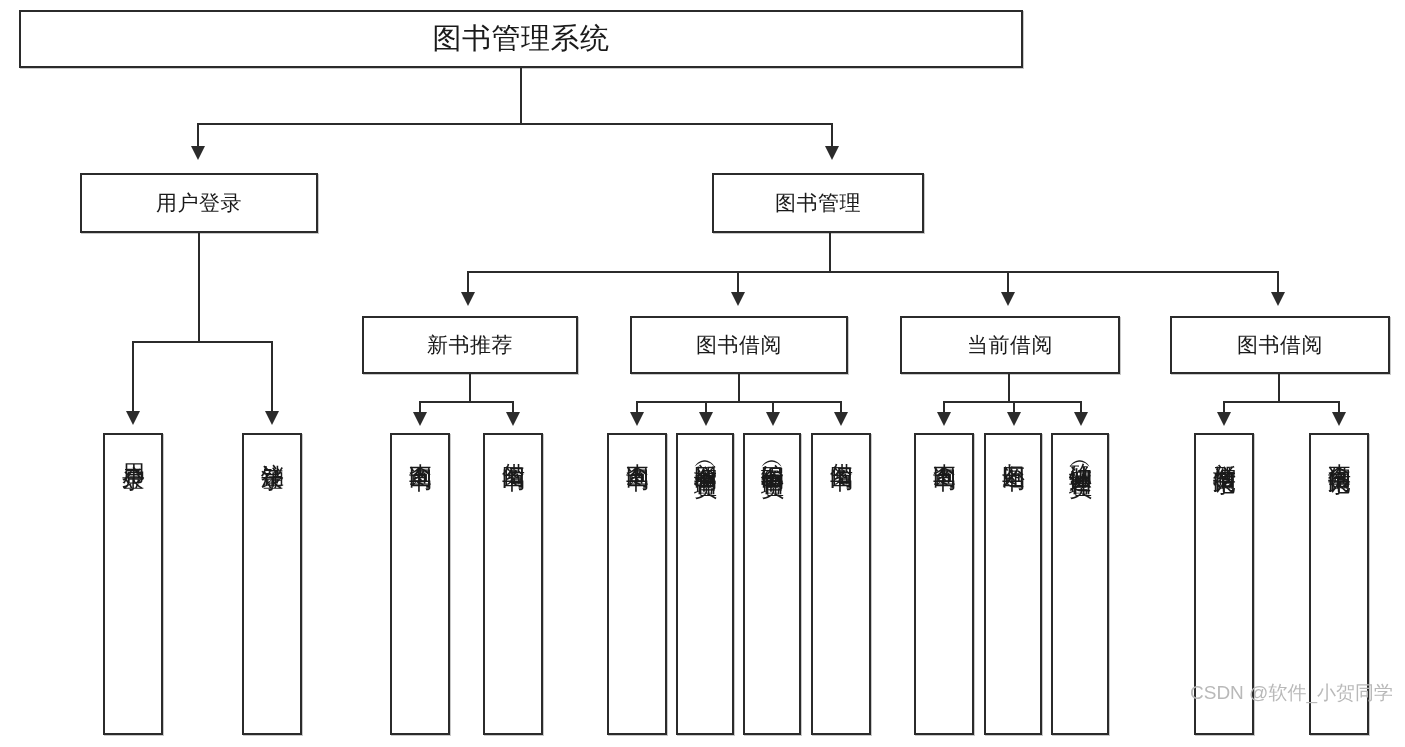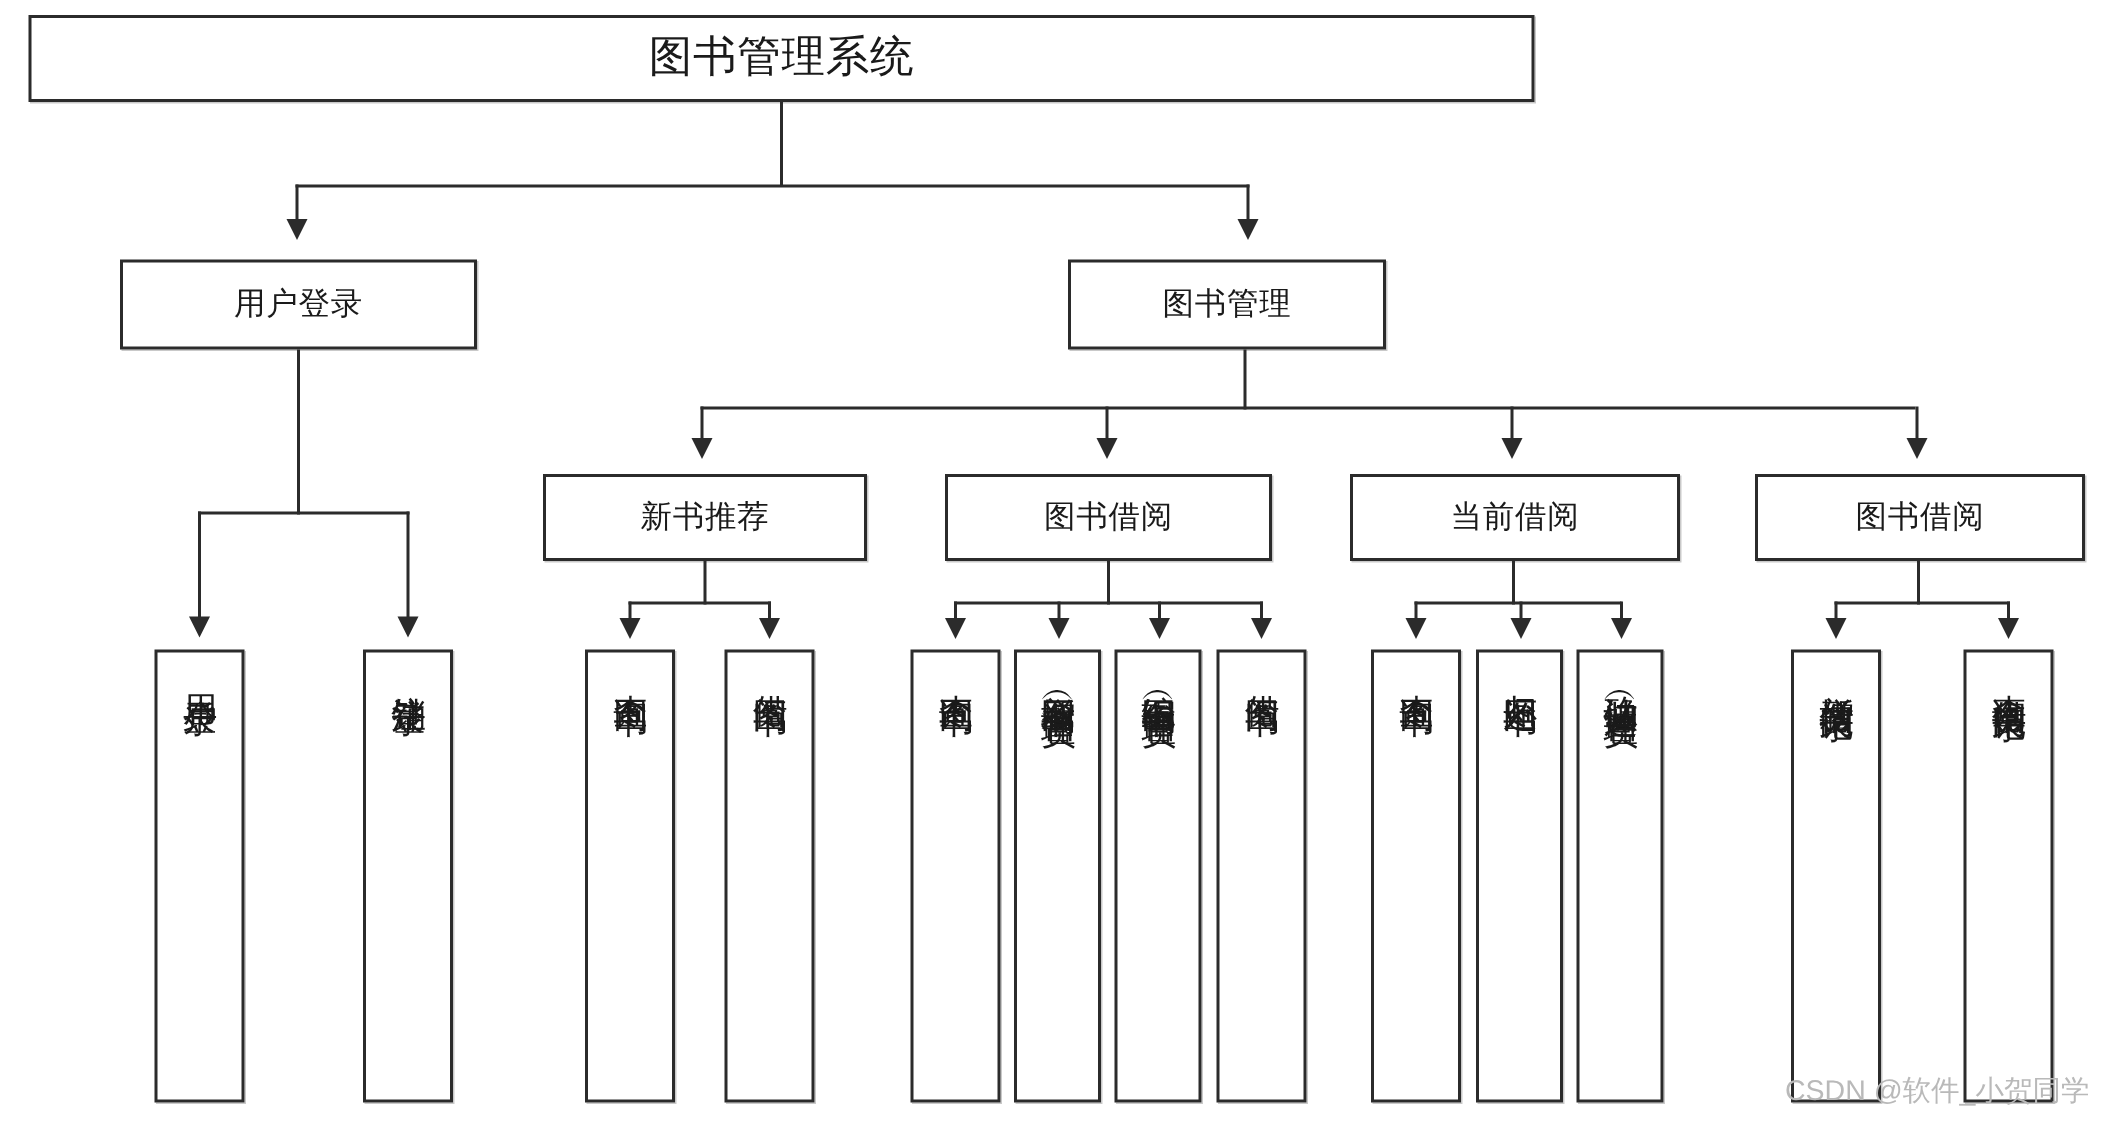--- a/index.html
+++ b/index.html
@@ -194,15 +194,15 @@
     <span class="lbl">确认归还（管理员）</span>
   </div>
 
   <div class="node leaf" style="left:1194px;top:433px;width:60px;height:302px;">
     <span class="lbl">新增借阅记录</span>
   </div>
   <div class="node leaf" style="left:1309px;top:433px;width:60px;height:302px;">
     <span class="lbl">查询借阅记录</span>
   </div>
 
-  <div id="watermark" style="left:1190px;top:714px;">CSDN @软件_小贺同学</div>
+  <div id="watermark" style="left:1190px;top:680px;">CSDN @软件_小贺同学</div>
 
 </div>
 
 </body></html>

